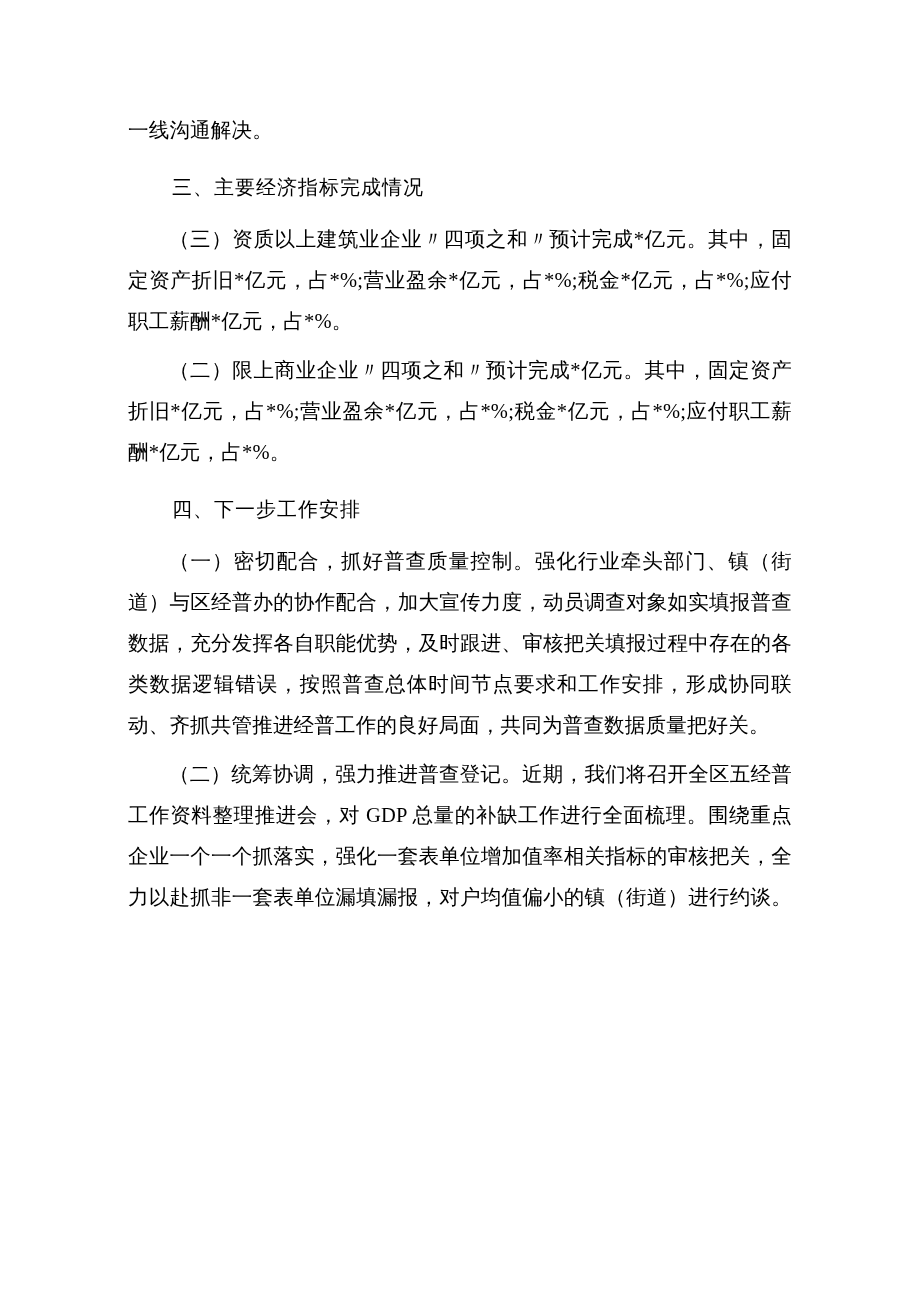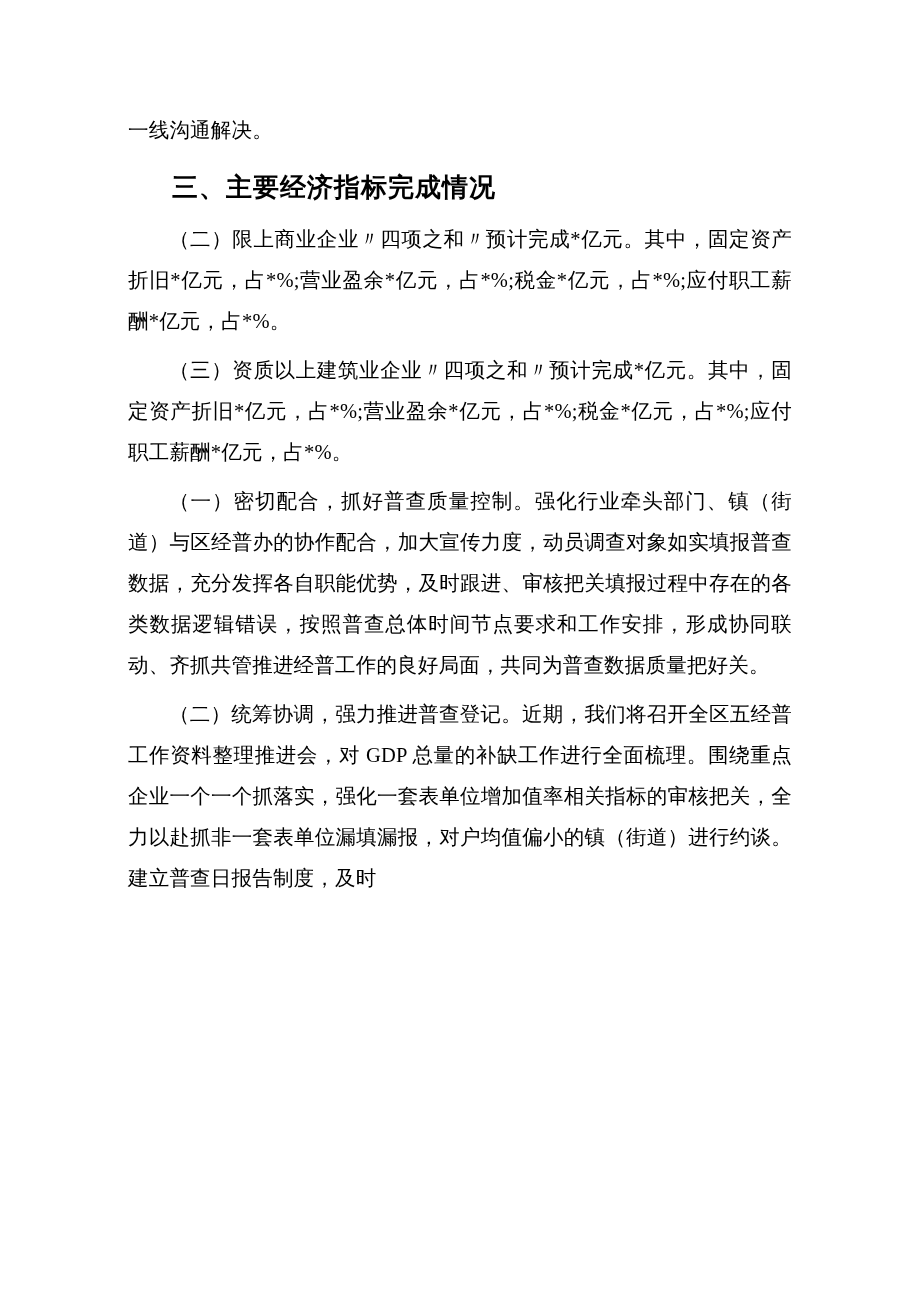--- a/index.html
+++ b/index.html
@@ -28,43 +28,44 @@
     text-align: justify;
     text-justify: inter-ideograph;
     letter-spacing: 0.2px;
     text-indent: 0;
   }
   p.indent {
     text-indent: 41px;
   }
   h2.heading {
     margin: 14px 0 10px 0;
-    font-size: 26px;
+    font-size: 20px;
     line-height: 44px;
-    font-weight: bold;
+    font-weight: normal;
     font-family: "DejaVu Sans", "Liberation Sans", sans-serif;
     text-indent: 44px;
     letter-spacing: 1px;
   }
 </style>
 </head>
 <body>
 
 <div class="page">
   <div class="doc-body">
 
     <p class="para">一线沟通解决。</p>
 
     <h2 class="heading">三、主要经济指标完成情况</h2>
 
 
 
+    <p class="para indent">（三）资质以上建筑业企业〃四项之和〃预计完成*亿元。其中，固定资产折旧*亿元，占*%;营业盈余*亿元，占*%;税金*亿元，占*%;应付职工薪酬*亿元，占*%。</p>
+
     <p class="para indent">（二）限上商业企业〃四项之和〃预计完成*亿元。其中，固定资产折旧*亿元，占*%;营业盈余*亿元，占*%;税金*亿元，占*%;应付职工薪酬*亿元，占*%。</p>
 
-    <p class="para indent">（三）资质以上建筑业企业〃四项之和〃预计完成*亿元。其中，固定资产折旧*亿元，占*%;营业盈余*亿元，占*%;税金*亿元，占*%;应付职工薪酬*亿元，占*%。</p>
-
+    <h2 class="heading">四、下一步工作安排</h2>
 
     <p class="para indent">（一）密切配合，抓好普查质量控制。强化行业牵头部门、镇（街道）与区经普办的协作配合，加大宣传力度，动员调查对象如实填报普查数据，充分发挥各自职能优势，及时跟进、审核把关填报过程中存在的各类数据逻辑错误，按照普查总体时间节点要求和工作安排，形成协同联动、齐抓共管推进经普工作的良好局面，共同为普查数据质量把好关。</p>
 
     <p class="para indent">（二）统筹协调，强力推进普查登记。近期，我们将召开全区五经普工作资料整理推进会，对 GDP 总量的补缺工作进行全面梳理。围绕重点企业一个一个抓落实，强化一套表单位增加值率相关指标的审核把关，全力以赴抓非一套表单位漏填漏报，对户均值偏小的镇（街道）进行约谈。建立普查日报告制度，及时</p>
 
   </div>
 </div>
 
 </body></html>

